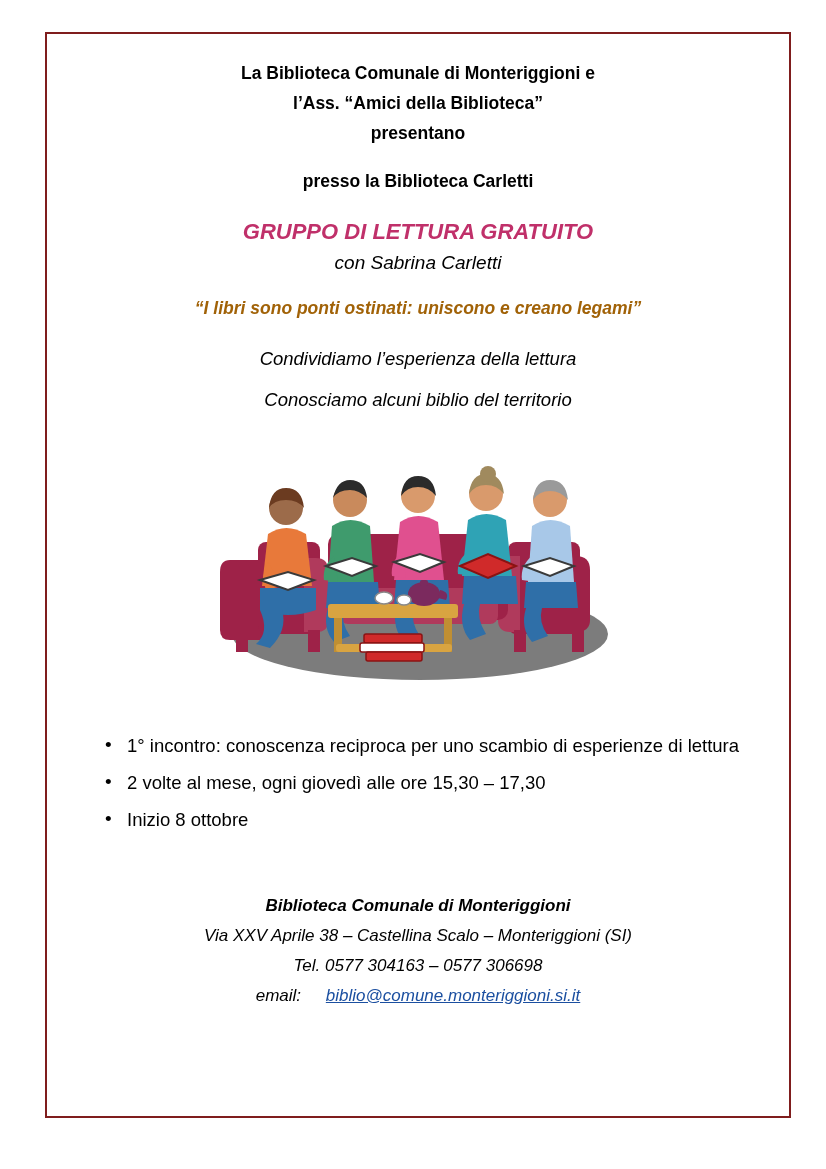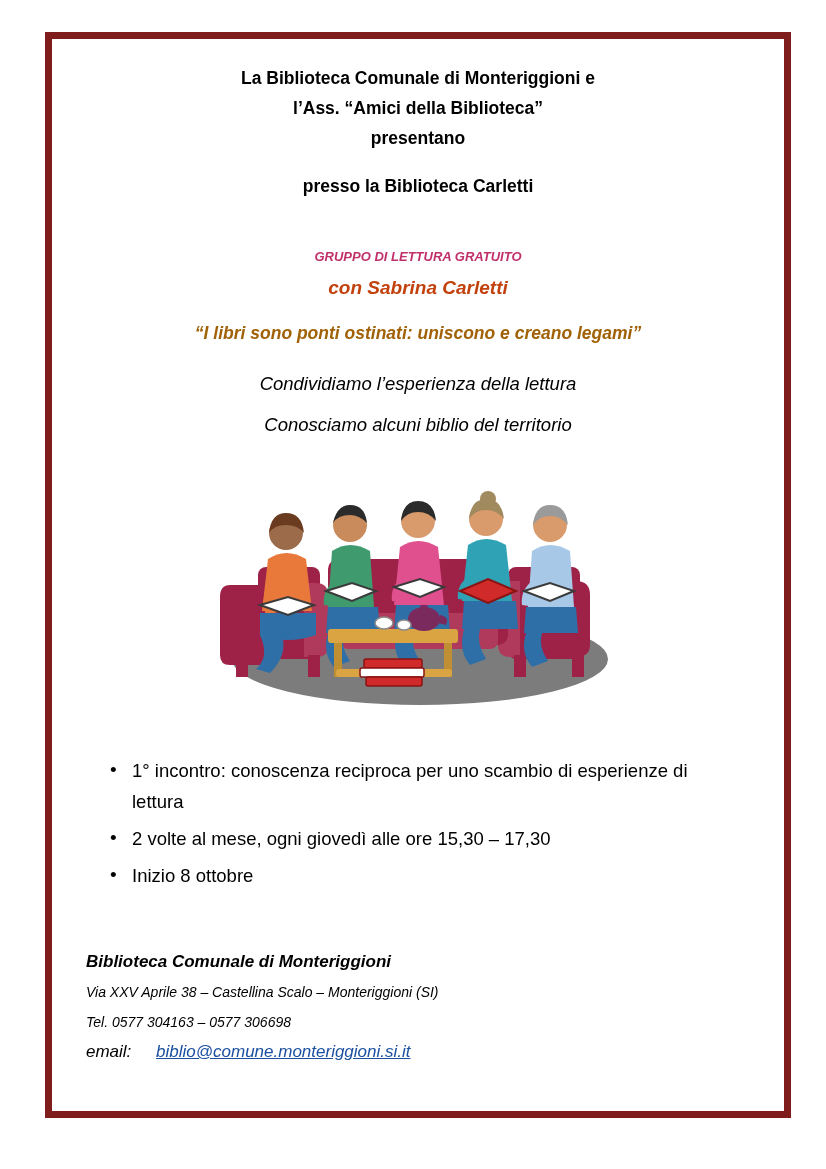--- a/index.html
+++ b/index.html
@@ -19,21 +19,21 @@
     width: 826px;
     height: 1169px;
     box-sizing: border-box;
   }
   .frame {
     position: absolute;
     left: 45px;
     top: 32px;
     width: 746px;
     height: 1086px;
-    border: 7px solid #7f1d1d;
+    border: 2px solid #7f1d1d;
     box-sizing: border-box;
   }
   .inner {
     position: absolute;
     left: 0;
     top: 0;
     width: 100%;
     height: 100%;
     box-sizing: border-box;
     padding: 24px 34px 20px 34px;
@@ -47,32 +47,31 @@
     color: #000000;
   }
   .gap-1 { height: 18px; }
   .venue {
     font-size: 17.5px;
     font-weight: bold;
     line-height: 30px;
   }
   .gap-2 { height: 20px; }
   .title-main {
-    font-size: 13px;
+    font-size: 22px;
     font-weight: bold;
     font-style: italic;
     color: #c0306a;
     line-height: 31px;
-    margin-top: 20px;
   }
   .title-sub {
     font-size: 19px;
-    font-weight: bold;
-    font-style: italic;
-    color: #c2410c;
+    font-weight: normal;
+    font-style: italic;
+    color: #000000;
     line-height: 31px;
   }
   .gap-3 { height: 16px; }
   .quote {
     font-size: 17.5px;
     font-weight: bold;
     font-style: italic;
     color: #a16207;
     line-height: 28px;
   }
@@ -107,30 +106,31 @@
   .bullets li::before {
     content: "\2022";
     position: absolute;
     left: 0;
     top: -1px;
     font-size: 19px;
   }
 
   .footer {
     margin-top: 56px;
+    text-align: center;
   }
   .footer .org {
     font-size: 17px;
     font-weight: bold;
     font-style: italic;
     line-height: 30px;
   }
   .footer .addr,
   .footer .tel {
-    font-size: 14px;
+    font-size: 17px;
     font-style: italic;
     line-height: 30px;
   }
   .footer .email-row {
     font-size: 17px;
     font-style: italic;
     line-height: 30px;
   }
   .footer .email-link {
     color: #1b4fa0;

